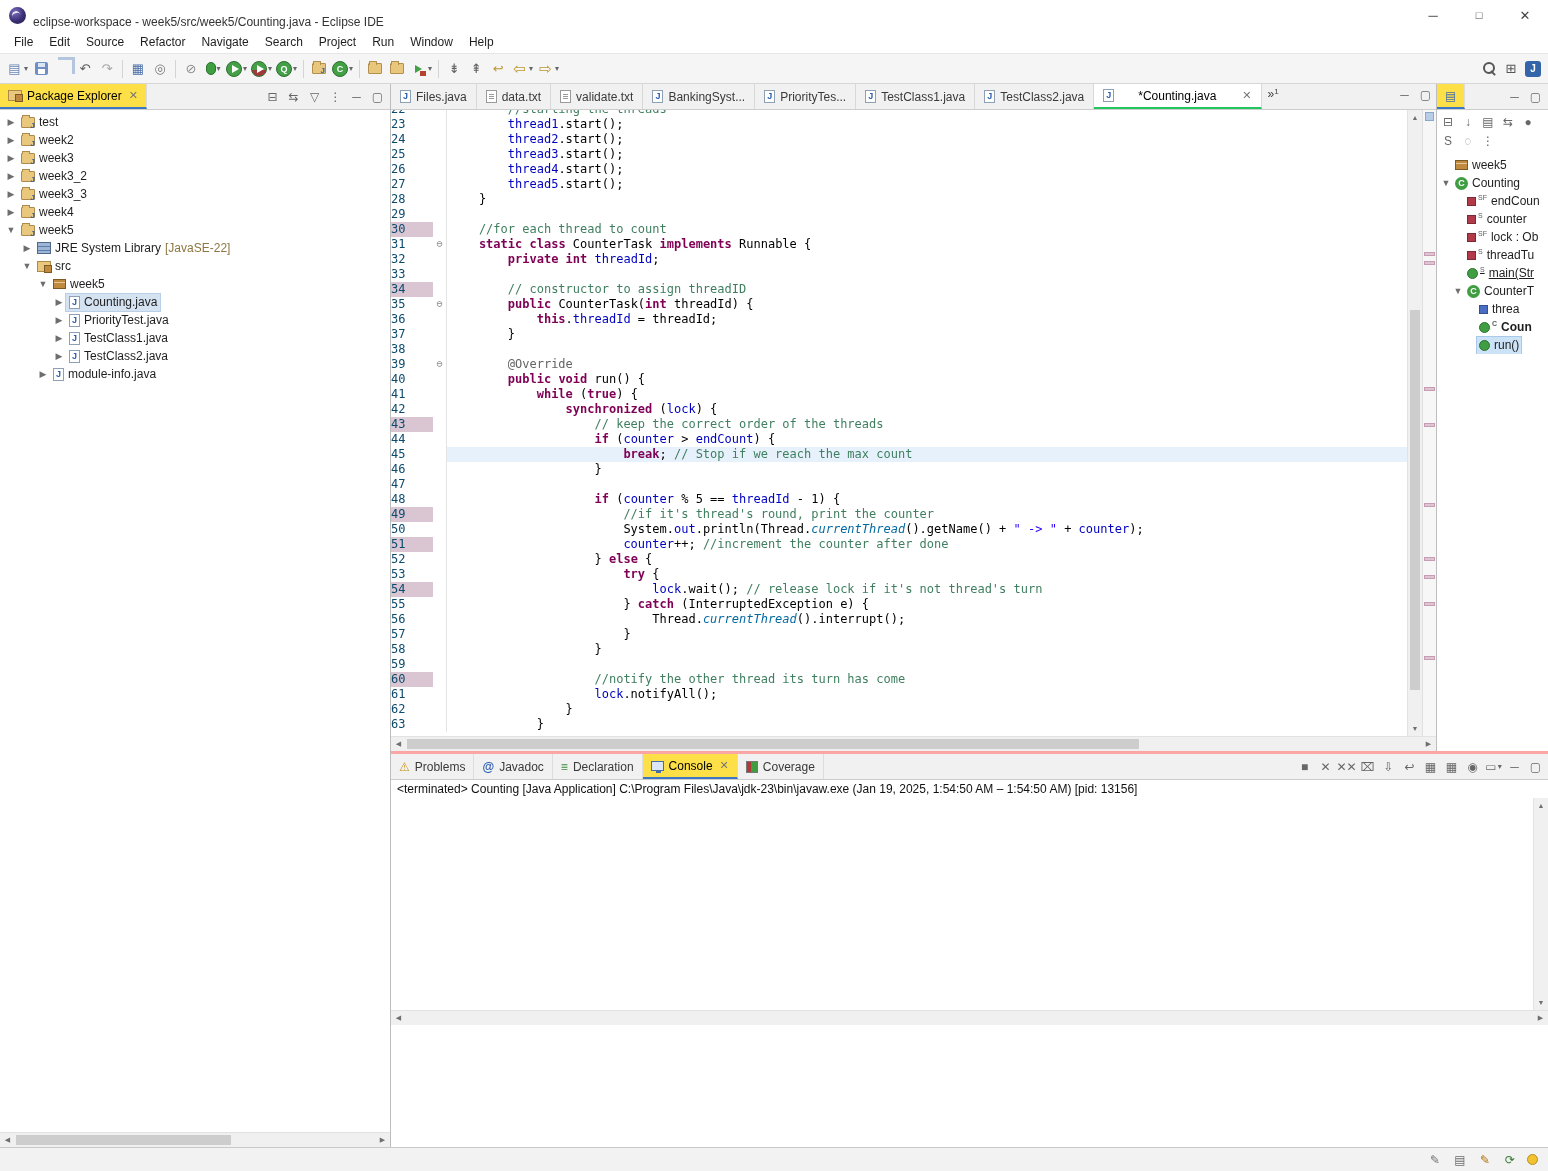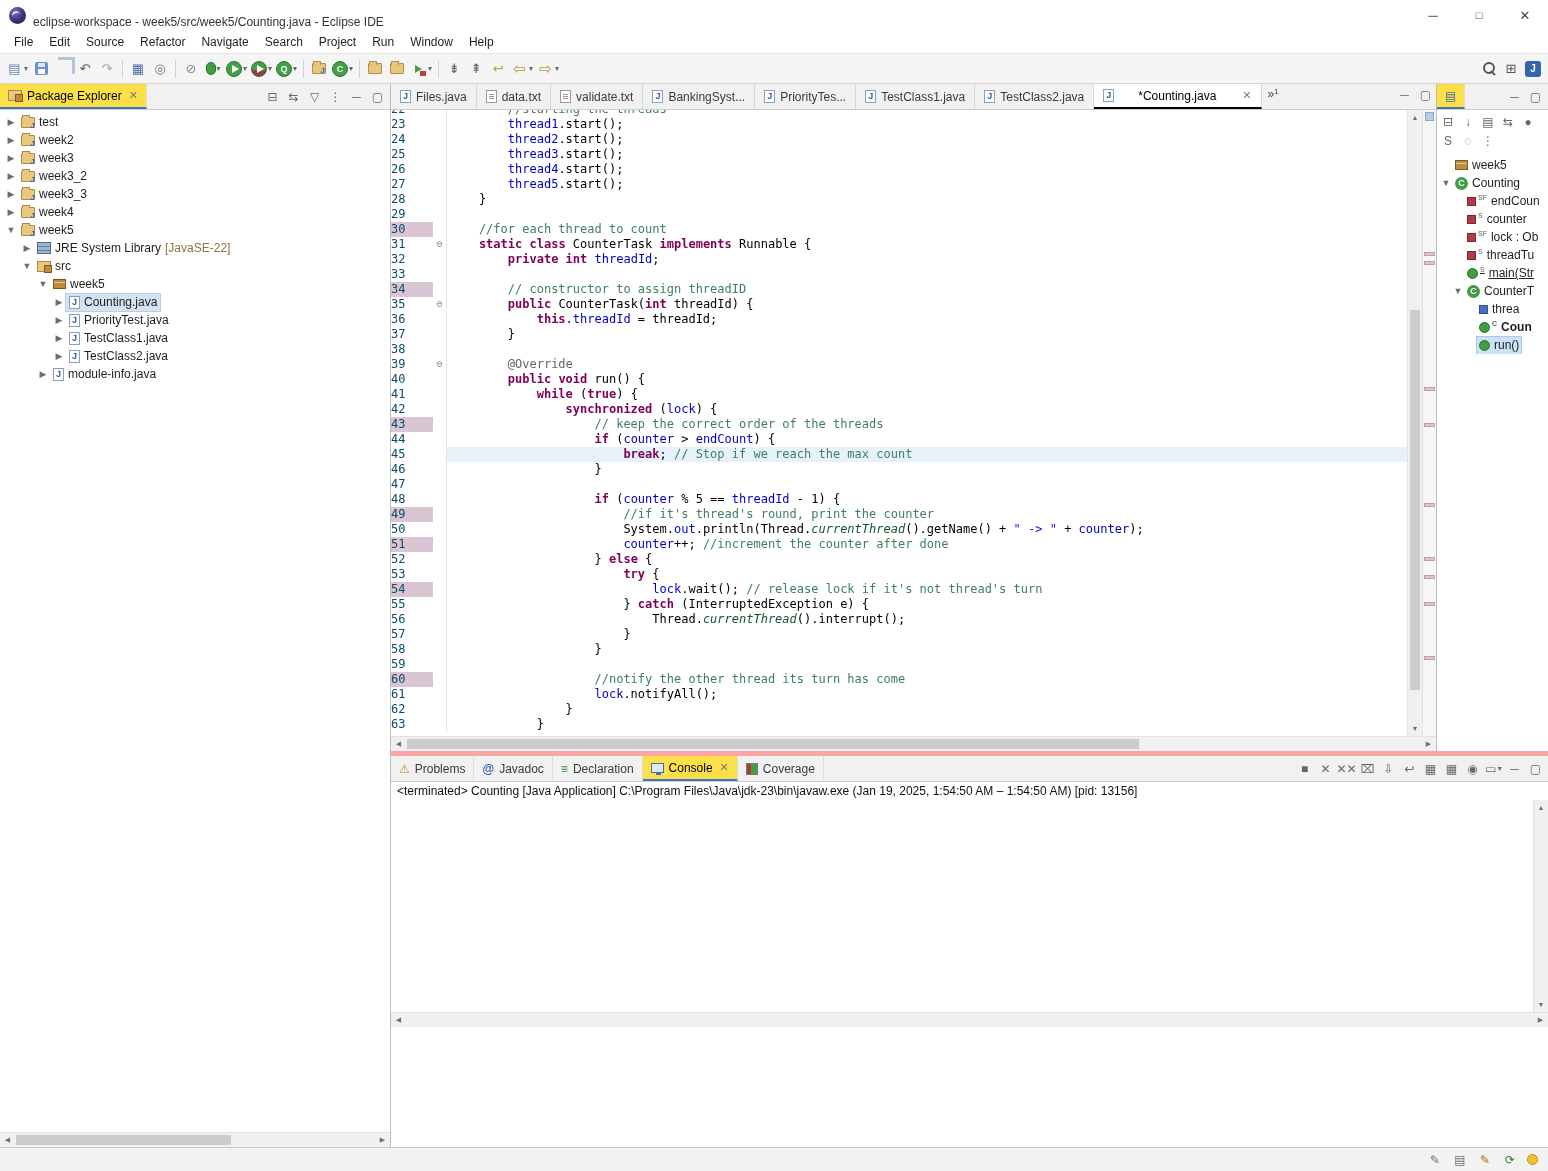--- a/index.html
+++ b/index.html
@@ -99,37 +99,37 @@
   .ti-jfile::before { content:"J"; position:absolute; left:2px; top:0px; font-size:9px; font-weight:bold; color:#2a5db0; }
   .ti-txt { width:11px; height:13px; background:#fff; border:1px solid #9a9a9a; }
   .ti-txt::before { content:""; position:absolute; left:2px; right:2px; top:3px; height:1px; background:#999; box-shadow:0 2px 0 #999, 0 4px 0 #999; }
 
   
   .centercol { flex:1 1 auto; display:flex; flex-direction:column; min-width:0; }
   .toparea { flex:1 1 auto; display:flex; min-height:0; }
   .editorcol { flex:1 1 auto; display:flex; flex-direction:column; min-width:0; }
   .edtabs { height:26px; background:#f1f1f1; border-bottom:1px solid #cdcdcd; display:flex; align-items:stretch; flex:0 0 auto; }
   .edtab { display:flex; align-items:center; gap:5px; padding:0 9px; color:#3a3a3a; border-right:1px solid #d8d8d8; white-space:nowrap; }
-  .edtab.active { background:#fff; border-bottom:2px solid #000000; color:#000;gap:24px; }
+  .edtab.active { background:#fff; border-bottom:2px solid #22c55e; color:#000;gap:24px; }
   .ed-overflow { display:flex; align-items:flex-start; padding:3px 4px 0 6px; color:#444; }
   .ed-overflow sup { font-size:8px; }
   .edminmax { margin-left:auto; display:flex; }
 
   .edbody { flex:1 1 auto; display:flex; min-height:0; background:#fff; }
   .codewrap { flex:1 1 auto; overflow:hidden; position:relative; font-family:"DejaVu Sans Mono","Liberation Mono",monospace; font-size:12px; }
   .codeinner { margin-top:-8px; }
   .cl { height:15px; display:flex; align-items:stretch; }
   .ln { width:42px; flex:0 0 auto; text-align:left; padding-right:5px; color:#0c4a6e; line-height:15px; }
   .ln.marked { background:#d9c6d2; }
   .foldc { width:14px; flex:0 0 auto; border-right:1px solid #e4e4e4; text-align:center; color:#8a8a8a; font-size:10px; line-height:14px; }
   .ct { flex:1 1 auto; white-space:pre; line-height:15px; padding-left:3px; }
   .cl.current .ct { background:#e7f1fc; }
   .tk-p { color:#000; } .tk-k { color:#7f0055; font-weight:bold;margin-top:8px; } .tk-c { color:#3f7f5f; }
   .tk-s { color:#2a00ff; } .tk-f { color:#0000c0; } .tk-sf { color:#0000c0; }
-  .tk-sm { color:#14532d; font-style:italic; } .tk-an { color:#646464; }
+  .tk-sm { color:#0369a1; font-style:italic; } .tk-an { color:#646464; }
 
   
   .vsb { width:15px; flex:0 0 auto; background:#f0f0f0; border-left:1px solid #e2e2e2; position:relative; }
   .sb-arrow { height:15px; display:flex; align-items:center; justify-content:center; font-size:7px; color:#6f6f6f; }
   .vsb .sb-thumb { position:absolute; left:2px; right:2px; top:200px; height:380px; background:#cdcdcd; }
   .ruler { width:14px; flex:0 0 auto; background:#f7f7f7; border-left:1px solid #e0e0e0; position:relative; }
   .ruler .rtop { position:absolute; top:2px; left:2px; width:9px; height:9px; background:#b9cde6; border:1px solid #8aa8cc; }
   .rmark { position:absolute; left:1px; width:11px; height:4px; background:#e0c4d1; border:1px solid #c59cb1; }
   .hsb { height:15px; background:#f0f0f0; border-top:1px solid #e2e2e2; display:flex; align-items:center; flex:0 0 auto; position:relative; }
   .hsb .ar { width:15px; text-align:center; font-size:7px; color:#6f6f6f; }
@@ -145,21 +145,21 @@
   .osel.selected { background:#cbe2f7; outline:1px solid #a9c9e8; }
   .oi { display:inline-block; position:relative; flex:0 0 auto; }
   .oi-class { width:13px; height:13px; border-radius:50%; background:#3f9d42; color:#fff; font-size:9px; font-weight:bold; text-align:center; line-height:13px; }
   .oi-class::before { content:"C"; }
   .oi-method { width:11px; height:11px; border-radius:50%; background:#3f9d42; border:1px solid #2c7330; }
   .oi-field { width:9px; height:9px; background:#4a6ec4; border:1px solid #33508f; }
   .oi-sfield { width:9px; height:9px; background:#b03a48; border:1px solid #7d2833; }
   .odec { font-size:7px; color:#5a5a5a; margin-left:-2px; margin-top:-8px; }
 
   
-  .console { height:396px; flex:0 0 auto; border-top:5px solid #fca5a5; display:flex; flex-direction:column; background:#fff; }
+  .console { height:396px; flex:0 0 auto; border-top:3px solid #fca5a5; display:flex; flex-direction:column; background:#fff; }
   .ctabsrow { height:26px; background:#f1f1f1; border-bottom:1px solid #cdcdcd; display:flex; align-items:stretch; flex:0 0 auto; }
   .cstatus { height:18px; padding:2px 6px 0; color:#111; background:#fff; flex:0 0 auto; white-space:nowrap; overflow:hidden; }
   .cbody1 { height:212px; background:#fff; position:relative; flex:0 0 auto; }
   .cvsb { position:absolute; right:0; top:0; bottom:0; width:15px; background:#f0f0f0; border-left:1px solid #e2e2e2; }
   .cbody2 { flex:1 1 auto; background:#fff; }
   .vi { display:inline-block; position:relative; flex:0 0 auto; }
   .vi-problems::before { content:"⚠"; color:#c49016; font-size:12px; }
   .vi-javadoc::before { content:"@"; color:#2a5db0; font-weight:bold; font-size:12px; }
   .vi-decl::before { content:"≡"; color:#3a8a3a; font-weight:bold; font-size:12px; }
   .vi-console { width:13px; height:10px; border:1px solid #4a6da8; background:#dbe7f8; }

